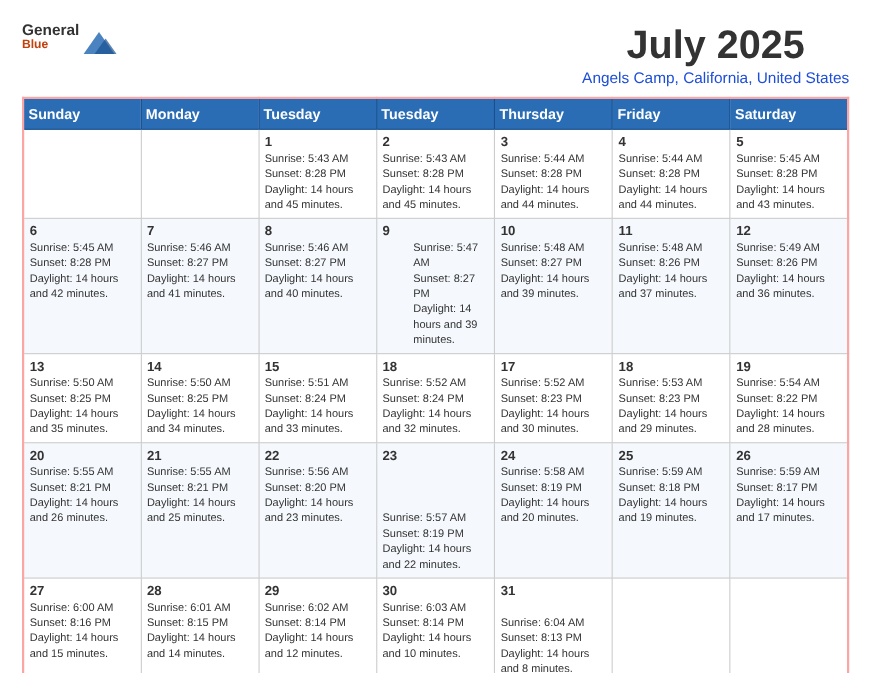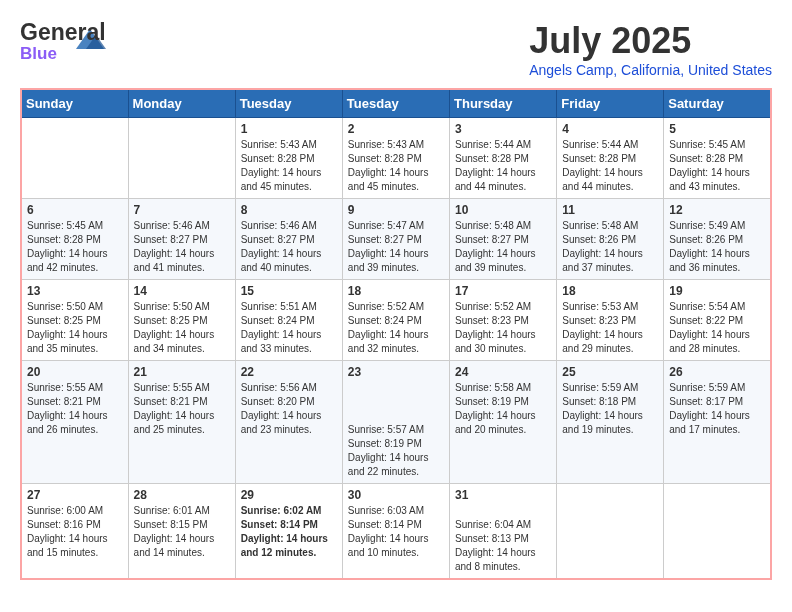--- a/index.html
+++ b/index.html
@@ -15,21 +15,21 @@
       justify-content: space-between;
       align-items: flex-start;
       margin-bottom: 10px;
     }
     .logo {
       display: flex;
       align-items: center;
       gap: 0px;
     }
     .title-block {
-      text-align: left;
+      text-align: center;
     }
     .title-month {
       font-size: 36px;
       font-weight: bold;
       color: #333;
     }
     .title-location {
       font-size: 14px;
       color: #1d4ed8;
     }
@@ -75,22 +75,22 @@
       background: #fff !important;
     }
   </style>
 </head>
 <body>
 
 <div class="header">
   <div class="logo">
     <div style="display:flex;align-items:center;">
       <div style="position:relative;width:50px;height:40px;">
-        <span style="font-size:23px;font-weight:bold;color:#333;display:block;line-height:1.1;">General</span>
-        <span style="font-size:17px;font-weight:bold;color:#8b5cf6;display:block;line-height:1.1;">Blue</span>
+        <span style="font-size:14px;font-weight:bold;color:#333;display:block;line-height:1.1;">General</span>
+        <span style="font-size:11px;font-weight:bold;color:#c2410c;display:block;line-height:1.1;">Blue</span>
       </div>
       <svg width="34" height="34" viewBox="0 0 34 34" style="margin-left:2px;margin-bottom:4px;">
         <polygon points="4,28 18,8 32,28" fill="#2a6db5" opacity="0.85"></polygon>
         <polygon points="14,28 24,14 34,28" fill="#1a5090" opacity="0.7"></polygon>
       </svg>
     </div>
   </div>
   <div class="title-block">
     <div class="title-month">July 2025</div>
     <div class="title-location">Angels Camp, California, United States</div>
@@ -158,21 +158,21 @@
 Daylight: 14 hours and 41 minutes.</div>
         </td>
         <td>
           <span class="day-number">8</span>
           <div class="day-info" style="white-space: pre-line;">Sunrise: 5:46 AM
 Sunset: 8:27 PM
 Daylight: 14 hours and 40 minutes.</div>
         </td>
         <td>
           <span class="day-number">9</span>
-          <div class="day-info" style="white-space: pre-line;">Sunrise: 5:47 AM
+          <div class="day-info" style="white-space: pre-line; margin-left: 28px;">Sunrise: 5:47 AM
 Sunset: 8:27 PM
 Daylight: 14 hours and 39 minutes.</div>
         </td>
         <td>
           <span class="day-number">10</span>
           <div class="day-info" style="white-space: pre-line;">Sunrise: 5:48 AM
 Sunset: 8:27 PM
 Daylight: 14 hours and 39 minutes.</div>
         </td>
         <td>
@@ -284,21 +284,21 @@
 Daylight: 14 hours and 15 minutes.</div>
         </td>
         <td>
           <span class="day-number">28</span>
           <div class="day-info" style="white-space: pre-line;">Sunrise: 6:01 AM
 Sunset: 8:15 PM
 Daylight: 14 hours and 14 minutes.</div>
         </td>
         <td>
           <span class="day-number">29</span>
-          <div class="day-info" style="white-space: pre-line; font-weight: bold;">Sunrise: 6:02 AM
+          <div class="day-info" style="white-space: pre-line;">Sunrise: 6:02 AM
 Sunset: 8:14 PM
 Daylight: 14 hours and 12 minutes.</div>
         </td>
         <td>
           <span class="day-number">30</span>
           <div class="day-info" style="white-space: pre-line;">Sunrise: 6:03 AM
 Sunset: 8:14 PM
 Daylight: 14 hours and 10 minutes.</div>
         </td>
         <td>

